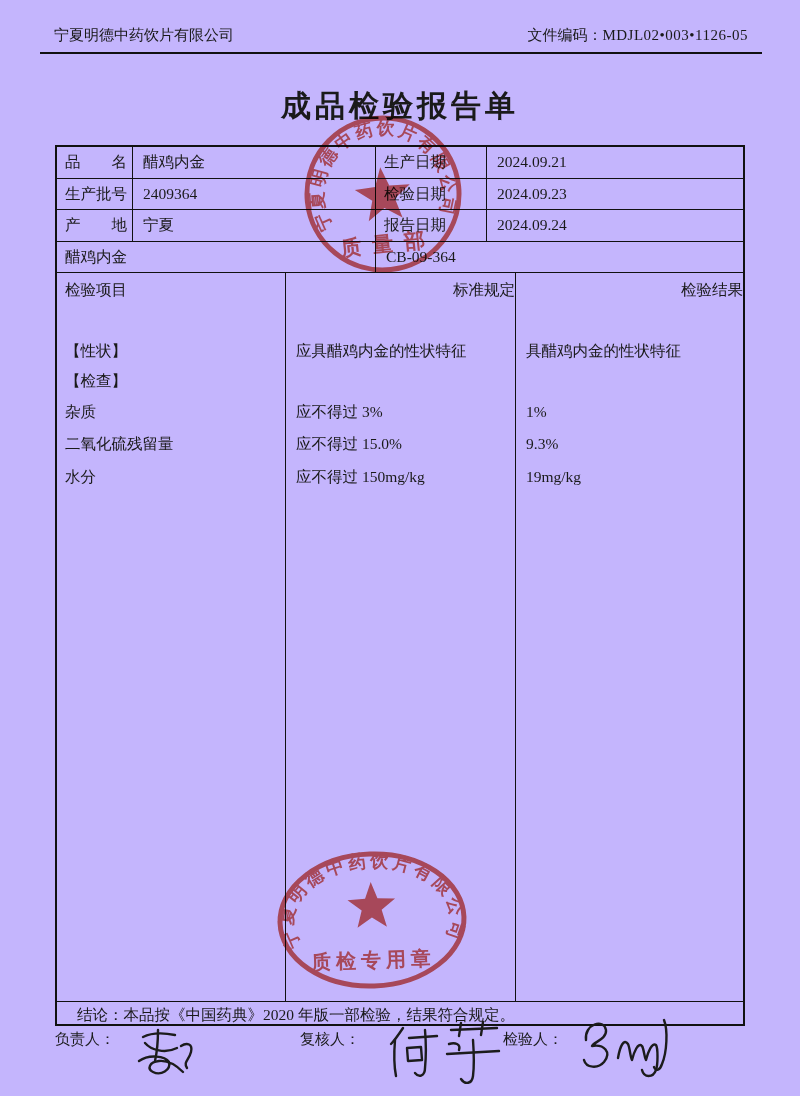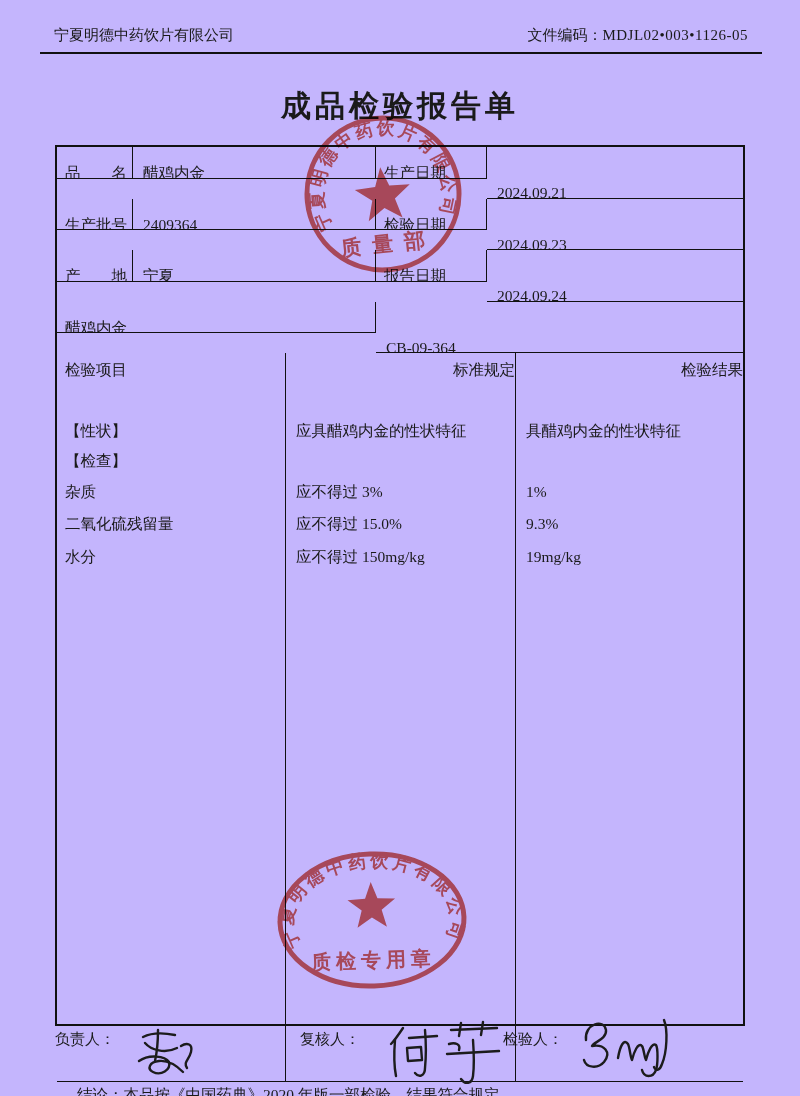--- a/index.html
+++ b/index.html
@@ -25,23 +25,23 @@
   }
   
   .frame {
     position:absolute; top:145px; left:55px; width:690px; height:881px;
     border:2px solid #111;
   }
   .t1 { display:grid; grid-template-columns:76px 243px 111px 1fr; }
   .t1 > div {
     height:31.5px; line-height:30px; font-size:15.5px;
     border-bottom:1.5px solid #111; border-right:1.5px solid #111;
-    padding:11px 8px; white-space:nowrap; overflow:hidden;
+    padding:0 8px; white-space:nowrap; overflow:hidden;
   }
-  .t1 > .noR { border-right:none;margin-top:20px; }
+  .t1 > .noR { border-right:none; }
   .t1 > .val { padding-left:10px; }
   .t1 > .span2 { grid-column:span 2; }
   
   .insp { display:grid; grid-template-columns:228px 230px 1fr; height:728px; }
   .insp .col { padding-top:0; }
   .insp .col + .col { border-left:1.5px solid #111; }
   .line { font-size:15.5px; white-space:nowrap; }
   .lh-head { height:30px; line-height:34px; }
   .lh-sp   { height:33px; }
   .lh-a    { height:30px; line-height:30px; }

